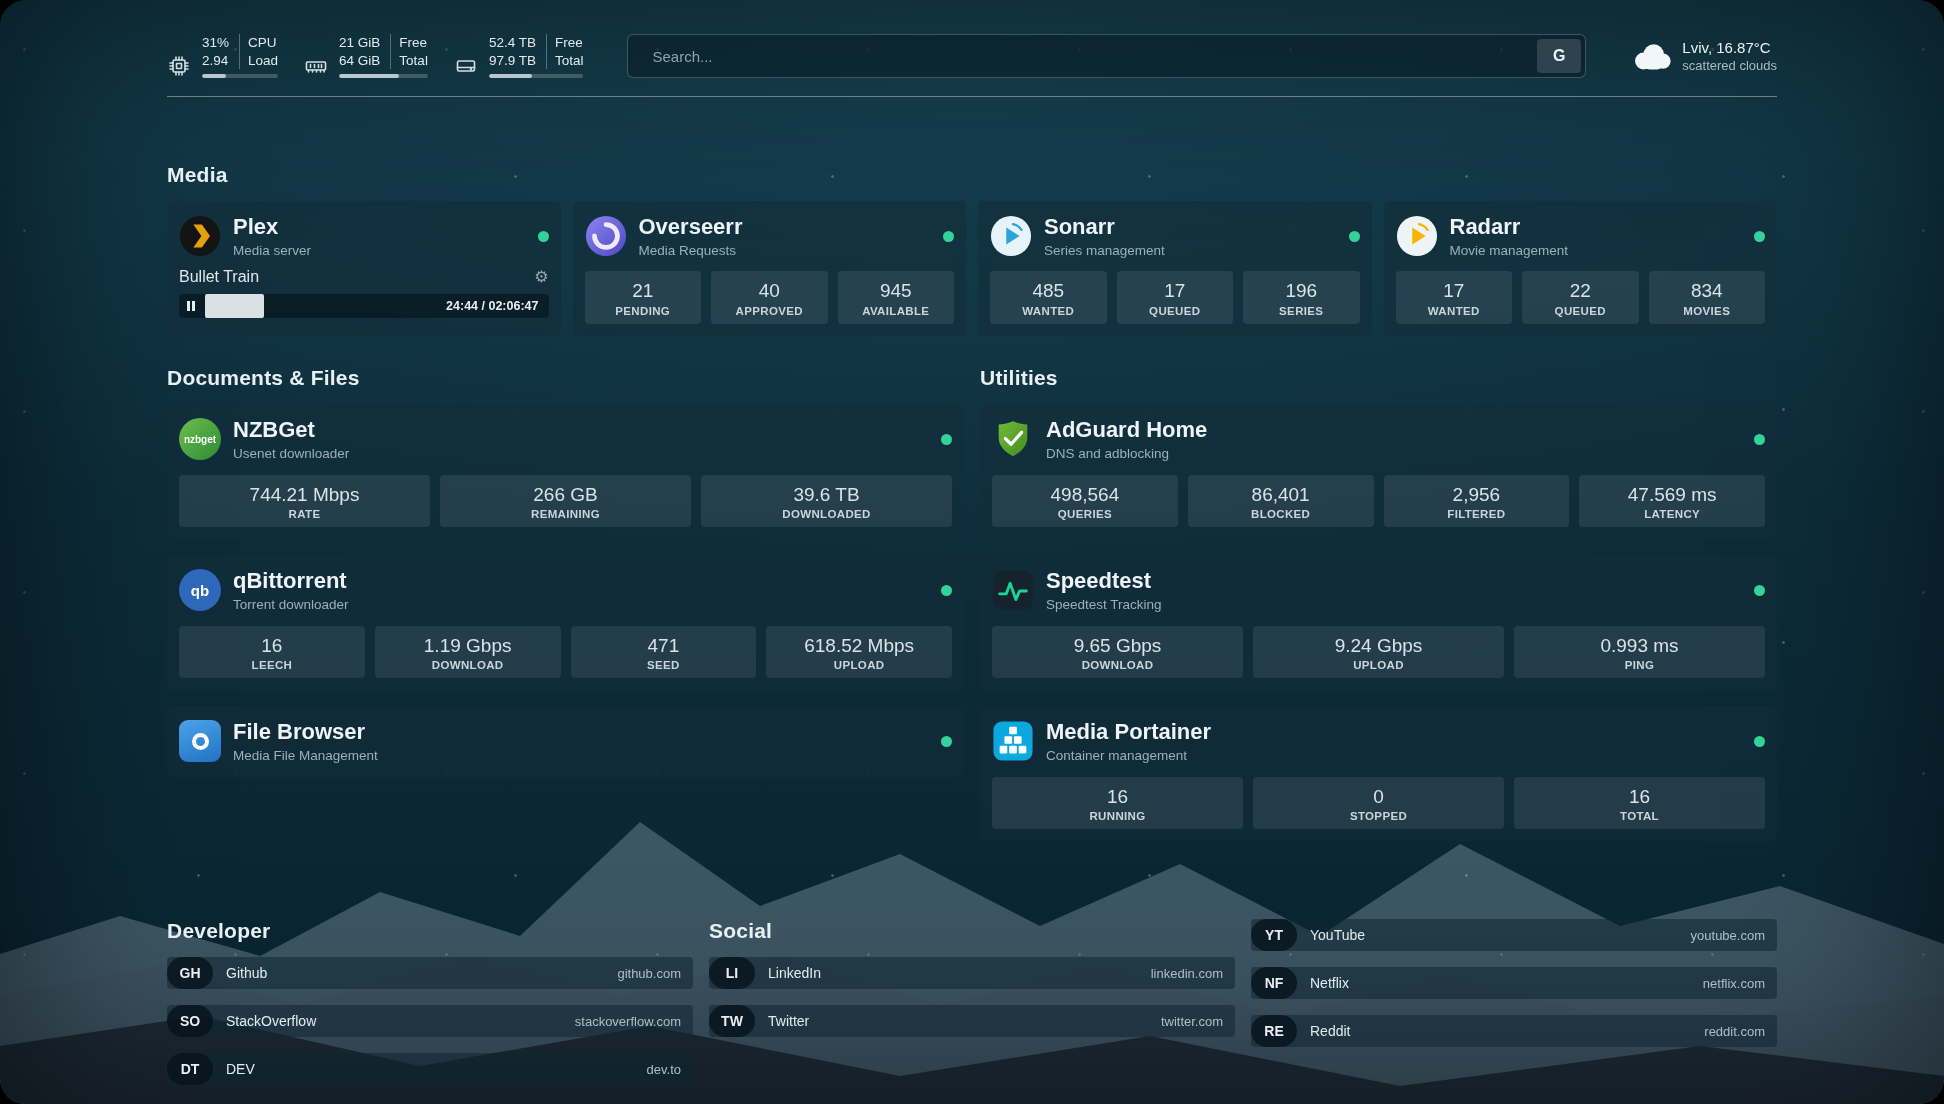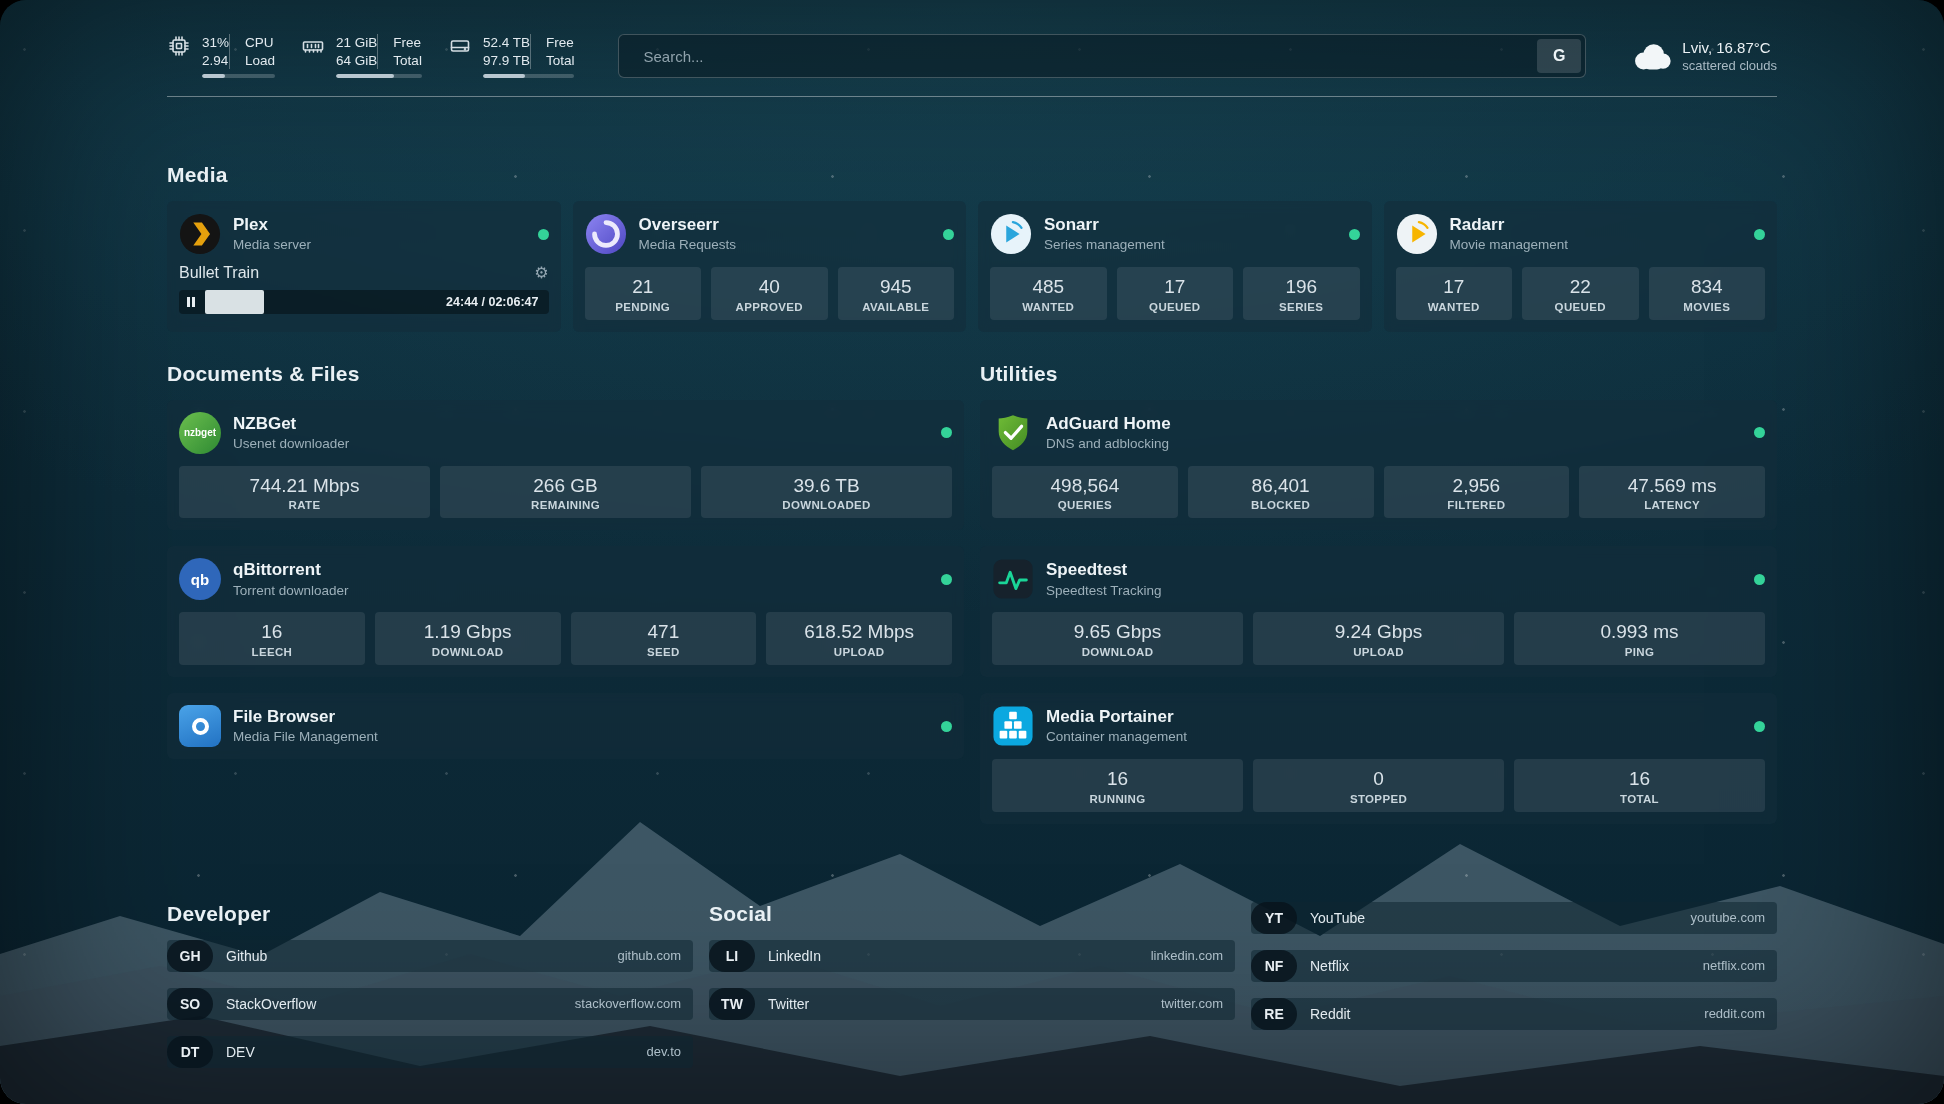--- a/index.html
+++ b/index.html
@@ -26,27 +26,27 @@
       radial-gradient(circle, rgba(255,255,255,.55) 1px, transparent 1.6px),
       radial-gradient(circle, rgba(255,255,255,.35) 1px, transparent 1.6px);
     background-size: 317px 233px, 211px 181px;
     background-position: 40px 60px, 130px 140px;
   }
   .content { position:relative; z-index:2; width:1610px; margin:0 auto; padding-top:34px; }
 
   
   .topbar { display:flex; align-items:center; }
   .resources { display:flex; align-items:center; gap:26px; }
-  .res-widget { display:flex; align-items:flex-start; gap:11px; }
+  .res-widget { display:flex; align-items:flex-end; gap:11px; }
   .res-icon { width:24px; height:24px; color:#d5dee3; flex:none; }
   .res-icon svg { width:24px; height:24px; display:block; }
   .res-body { display:flex; flex-direction:column; gap:5px; }
   .res-cols { display:flex; align-items:center; }
   .res-col { display:flex; flex-direction:column; line-height:1.3; font-size:13.5px; color:#e2eaef; }
-  .res-col.labels { padding-left:15px; border-left:1px solid rgba(255,255,255,.30); }
+  .res-col.labels { margin-left:10px; padding-left:8px; border-left:1px solid rgba(255,255,255,.30); }
   .res-bar { height:4px; border-radius:2px; background:rgba(255,255,255,.20); overflow:hidden; }
   .res-fill { height:100%; background:#b9c7d0; border-radius:2px; width:0; }
 
   .search-wrap {
     flex:1; margin:0 44px; height:44px; display:flex; align-items:center;
     background:rgba(9,27,37,.55); border:1px solid rgba(255,255,255,.22);
     border-radius:6px; padding:4px 4px 4px 22px;
   }
   .search-wrap input {
     flex:1; background:transparent; border:none; outline:none;
@@ -71,21 +71,21 @@
   .media-grid { display:grid; grid-template-columns:repeat(4,1fr); gap:12px; }
   .two-col { display:grid; grid-template-columns:1fr 1fr; gap:16px; margin-top:30px; }
   .col .card { margin-bottom:16px; }
 
   .card {
     background:rgba(19,45,58,.58); border-radius:6px; padding:12px;
     backdrop-filter: blur(6px);
   }
   .card-header { display:flex; align-items:center; gap:12px; }
   .titles { line-height:1.25; }
-  .svc-name { font-size:17px; font-weight:700; color:#eef4f7; }
+  .svc-name { font-size:22px; font-weight:700; color:#eef4f7; }
   .svc-desc { font-size:13.5px; color:#9db0ba; margin-top:2px; }
   .dot { width:11px; height:11px; border-radius:50%; background:#34d399; margin-left:auto; flex:none; }
 
   .icon { width:42px; height:42px; flex:none; display:flex; align-items:center; justify-content:center; }
   .icon svg { width:42px; height:42px; display:block; }
   .icon-nzbget { border-radius:50%; background:linear-gradient(135deg,#6cbf4e,#2e8a33); color:#fff;
                  font-size:10px; font-weight:700; }
   .icon-qb { border-radius:50%; background:#2f67ba; color:#fff; font-size:15px; font-weight:700; }
   .icon-fb { border-radius:9px; background:linear-gradient(160deg,#4aa3e8,#2272c3); }
   .icon-fb i { display:block; width:17px; height:17px; border:4px solid #fff; border-radius:50%; }

